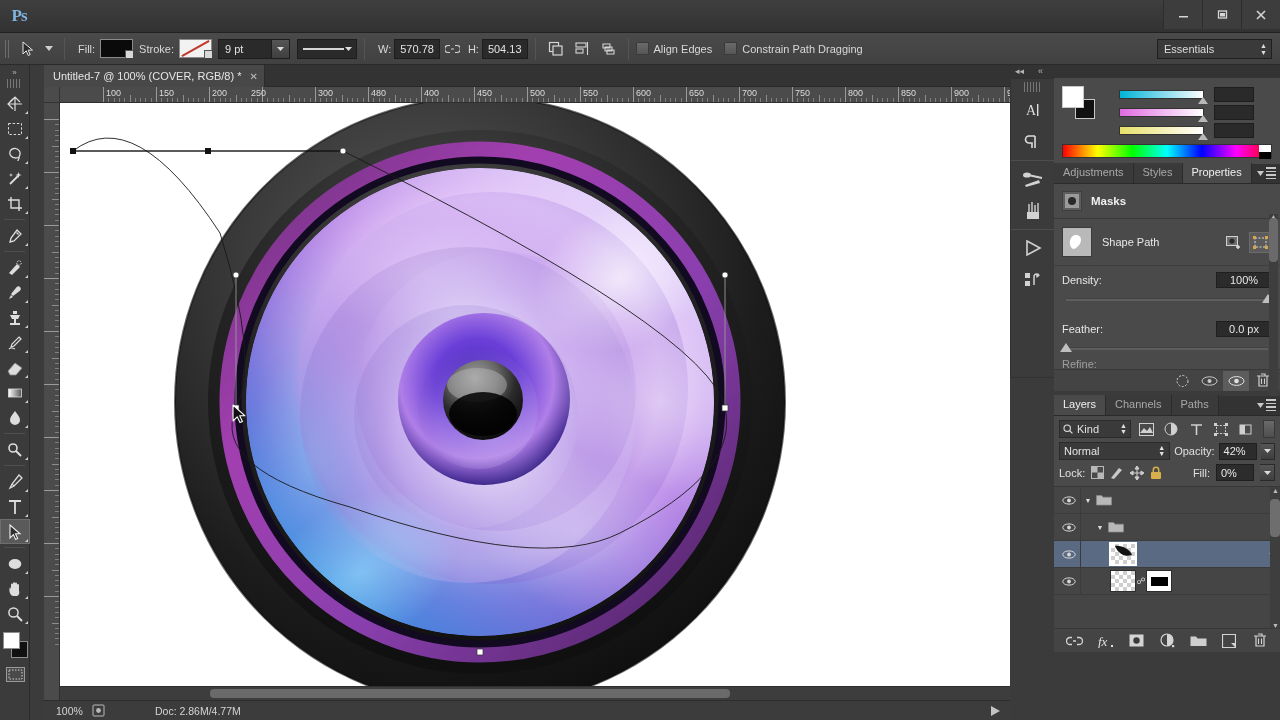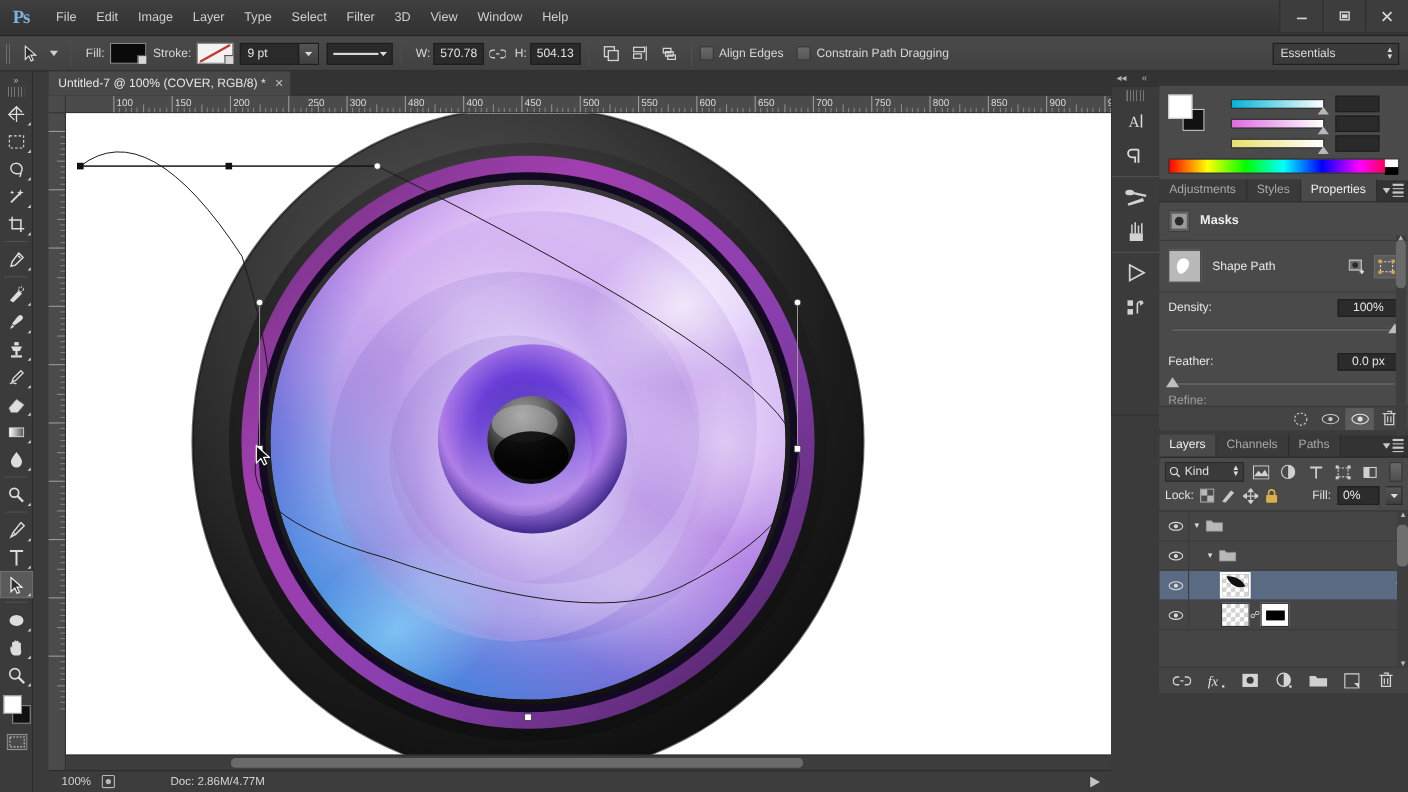--- a/index.html
+++ b/index.html
@@ -391,33 +391,20 @@
 
   svg{ display:block; }
 </style>
 </head>
 <body>
 
 <div class="app">
 
   <div class="titlebar">
     <div class="ps-logo">Ps</div>
-    <div class="menubar" id="menubar">
-        <div class="menu-item">File</div>
-        <div class="menu-item">Edit</div>
-        <div class="menu-item">Image</div>
-        <div class="menu-item">Layer</div>
-        <div class="menu-item">Type</div>
-        <div class="menu-item">Select</div>
-        <div class="menu-item">Filter</div>
-        <div class="menu-item">3D</div>
-        <div class="menu-item">View</div>
-        <div class="menu-item">Window</div>
-        <div class="menu-item">Help</div>
-      </div>
     <div class="win-btns">
       <div class="win-btn">
         <svg width="11" height="11" viewBox="0 0 11 11">
             <rect x="1" y="7" width="9" height="1.5" fill="#d6d6d6"></rect>
           </svg>
       </div>
       <div class="win-btn">
         <svg width="11" height="11" viewBox="0 0 11 11">
             <rect x="1.5" y="2" width="8" height="7" fill="none" stroke="#d6d6d6" stroke-width="1.3"></rect>
             <rect x="3" y="4" width="5" height="3.5" fill="#d6d6d6"></rect>
@@ -712,21 +699,21 @@
       <span class="rtick minor" style="left: 154.3px;"></span>
       <span class="rtick minor" style="left: 159.6px;"></span>
       <span class="rtick minor" style="left: 164.9px;"></span>
       <span class="rtick minor" style="left: 170.2px;"></span>
       <span class="rtick mid" style="left: 175.5px;"></span>
       <span class="rtick minor" style="left: 180.8px;"></span>
       <span class="rtick minor" style="left: 186.1px;"></span>
       <span class="rtick minor" style="left: 191.4px;"></span>
       <span class="rtick minor" style="left: 196.7px;"></span>
       <span class="rtick" style="left: 202px;"></span>
-      <span class="rlab" style="left: 217px;">250</span>
+      <span class="rlab" style="left: 188px;">250</span>
       <span class="rtick minor" style="left: 207.3px;"></span>
       <span class="rtick minor" style="left: 212.6px;"></span>
       <span class="rtick minor" style="left: 217.9px;"></span>
       <span class="rtick minor" style="left: 223.2px;"></span>
       <span class="rtick mid" style="left: 228.5px;"></span>
       <span class="rtick minor" style="left: 233.8px;"></span>
       <span class="rtick minor" style="left: 239.1px;"></span>
       <span class="rtick minor" style="left: 244.4px;"></span>
       <span class="rtick minor" style="left: 249.7px;"></span>
       <span class="rtick" style="left: 255px;"></span>
@@ -1368,20 +1355,33 @@
             </svg>
         </span>
         <span class="lp-ic">
           <svg width="14" height="13" viewBox="0 0 14 13">
               <rect x="1" y="2" width="11" height="9" fill="none" stroke="#d0d0d0"></rect>
               <rect x="1" y="2" width="5" height="9" fill="#d0d0d0"></rect>
             </svg>
         </span>
         <span class="lp-tgl"></span>
       </div>
+      <div class="lp-blend">
+        <div class="blend-combo">
+          <span>Normal</span>
+          <span class="updown">▲<br>▼</span>
+        </div>
+        <span class="lp-lbl">Opacity:</span>
+        <span class="numbox">42%</span>
+        <span class="stepper">
+          <svg width="7" height="4" viewBox="0 0 7 4">
+              <path d="M0 0 L7 0 L3.5 4 Z" fill="#dcdcdc"></path>
+            </svg>
+        </span>
+      </div>
       <div class="lp-lock">
         <span class="lp-lbl">Lock:</span>
         <span>
           <svg width="13" height="13" viewBox="0 0 13 13">
               <rect x="0.5" y="0.5" width="12" height="12" fill="none" stroke="#b8b8b8"></rect>
               <rect x="1" y="1" width="5.5" height="5.5" fill="#b8b8b8"></rect>
               <rect x="6.5" y="6.5" width="5.5" height="5.5" fill="#b8b8b8"></rect>
             </svg>
         </span>
         <span>

